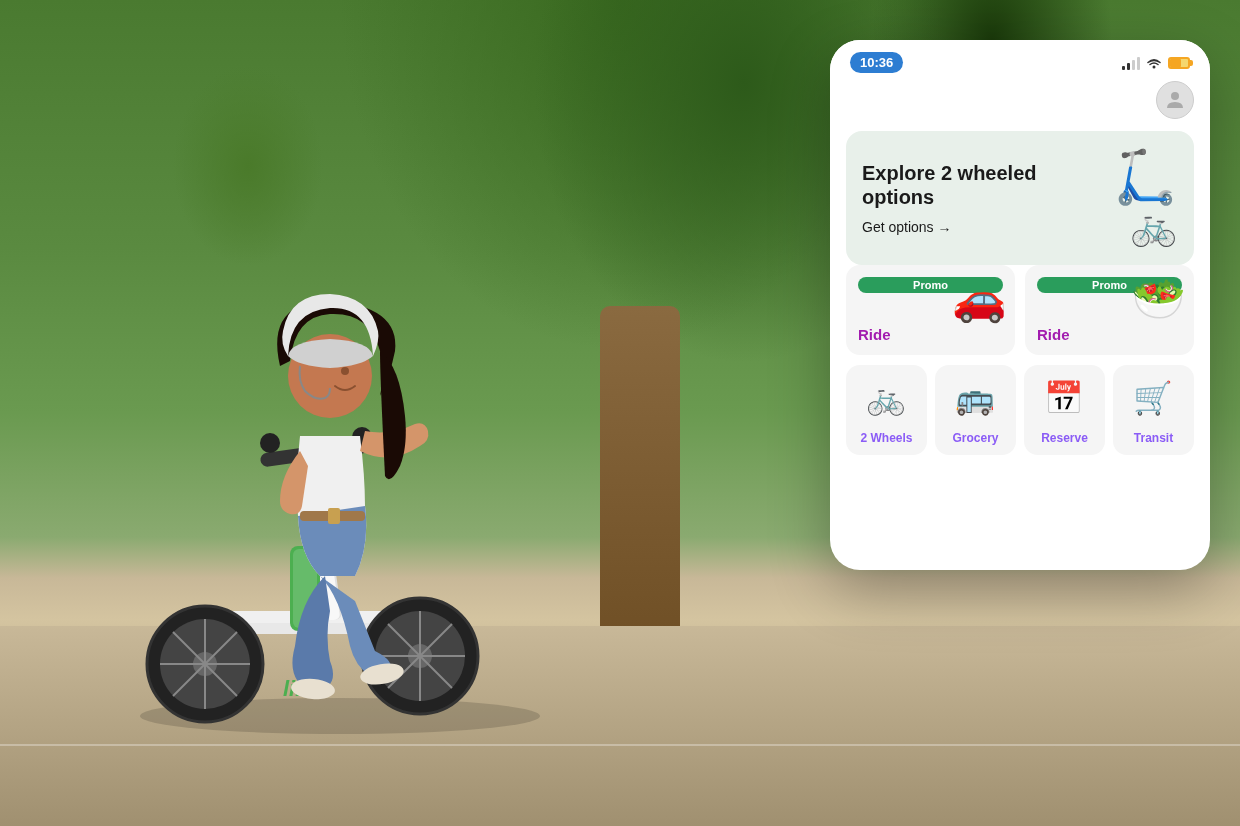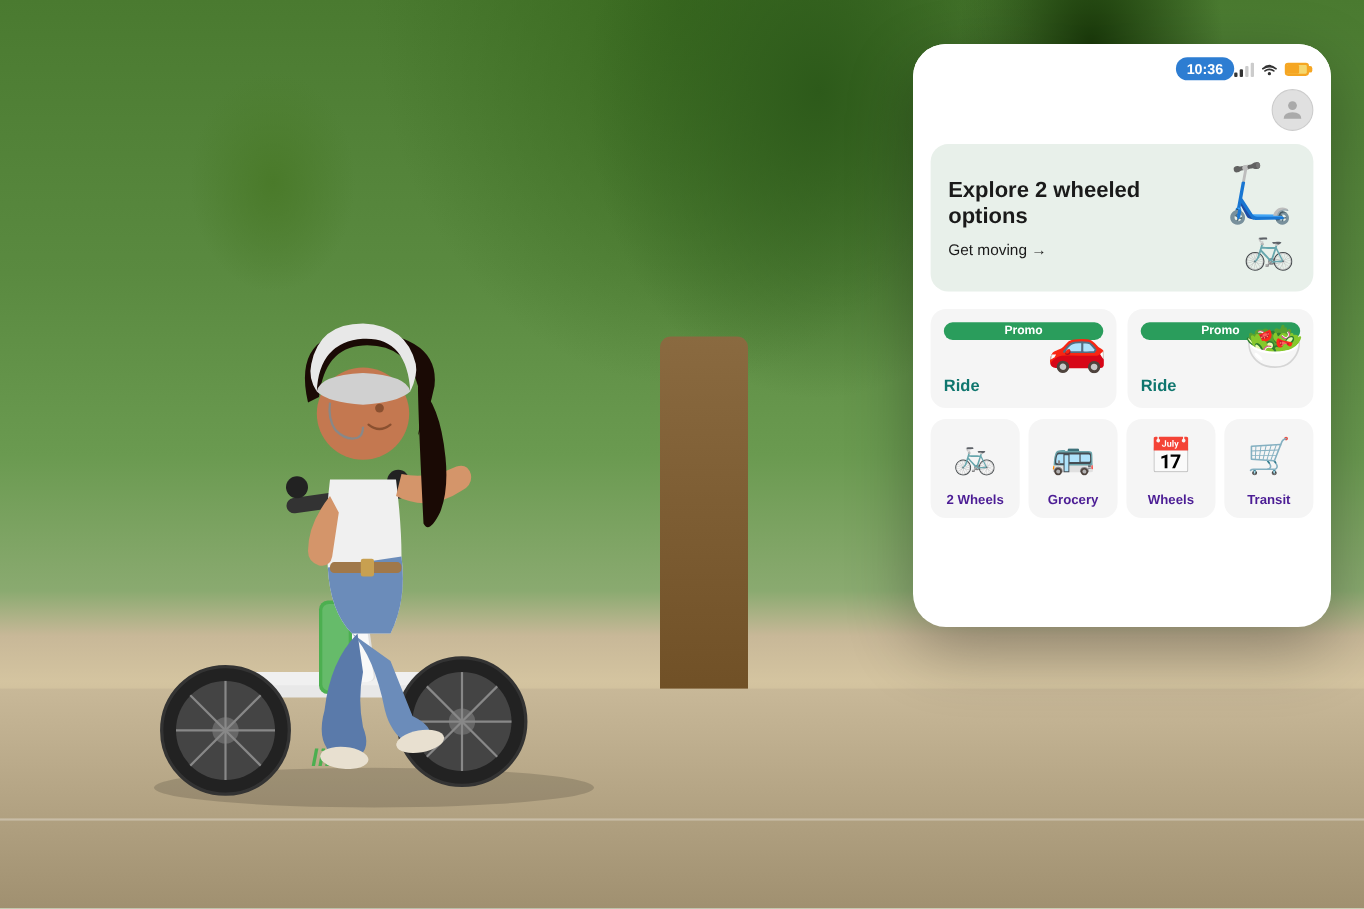--- a/index.html
+++ b/index.html
@@ -68,21 +68,21 @@
       background: #fff;
       border-radius: 30px;
       box-shadow: 0 20px 60px rgba(0,0,0,0.3);
       overflow: hidden;
     }
 
     
     .status-bar {
       display: flex;
       align-items: center;
-      justify-content: flex-end;
+      justify-content: space-between;
       padding: 12px 20px 8px;
       background: #fff;
     }
 
     .status-time {
       background: #2d7dd2;
       color: #fff;
       font-size: 13px;
       font-weight: 700;
       padding: 3px 10px;
@@ -175,21 +175,20 @@
     }
 
     
     .banner-card {
       background: #e8f0ea;
       border-radius: 16px;
       padding: 20px 16px;
       display: flex;
       align-items: center;
       justify-content: space-between;
-      margin-bottom: 16px;
       min-height: 120px;
     }
 
     .banner-text h2 {
       font-size: 20px;
       font-weight: 700;
       color: #1a1a1a;
       line-height: 1.2;
       margin-bottom: 10px;
     }
@@ -267,30 +266,30 @@
 
     .service-emoji-small {
       font-size: 32px;
       margin-bottom: 4px;
       margin-top: 4px;
     }
 
     .service-label-large {
       font-size: 15px;
       font-weight: 600;
-      color: #0f766e;
+      color: #a21caf;
       position: absolute;
       bottom: 12px;
       left: 12px;
     }
 
     .service-label-small {
       font-size: 12px;
       font-weight: 600;
-      color: #4c1d95;
+      color: #8b5cf6;
       text-align: center;
       margin-top: auto;
     }
 
     
     .tree-trunk {
       position: absolute;
       bottom: 120px;
       left: 600px;
       width: 80px;
@@ -432,21 +431,21 @@
         <svg class="avatar-svg" viewBox="0 0 24 24">
           <circle cx="12" cy="8" r="4" fill="#aaa"></circle>
           <path d="M4 20 Q4 14 12 14 Q20 14 20 20" fill="#aaa"></path>
         </svg>
       </div>
     </div>
 
     <div class="banner-card">
       <div class="banner-text">
         <h2>Explore 2 wheeled<br>options</h2>
-        <div class="banner-link">Get moving →</div>
+        <div class="banner-link">Get options →</div>
       </div>
       <div class="banner-images">
         <div style="font-size:52px; line-height:1;">🛴</div>
         <div style="font-size:38px; line-height:1;">🚲</div>
       </div>
     </div>
 
     <div class="services-grid-top">
 
       <div class="service-card-large">
@@ -469,21 +468,21 @@
         <div class="service-label-small">2 Wheels</div>
       </div>
 
       <div class="service-card-small">
         <div class="service-emoji-small">🚌</div>
         <div class="service-label-small">Grocery</div>
       </div>
 
       <div class="service-card-small">
         <div class="service-emoji-small">📅</div>
-        <div class="service-label-small">Wheels</div>
+        <div class="service-label-small">Reserve</div>
       </div>
 
       <div class="service-card-small">
         <div class="service-emoji-small">🛒</div>
         <div class="service-label-small">Transit</div>
       </div>
 
     </div>
 
   </div>

